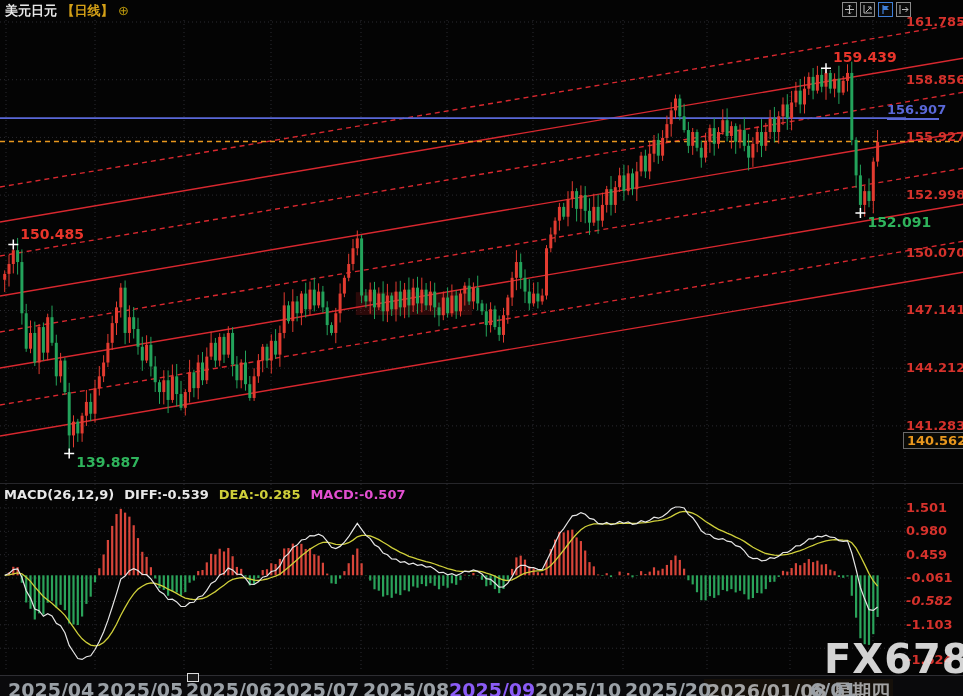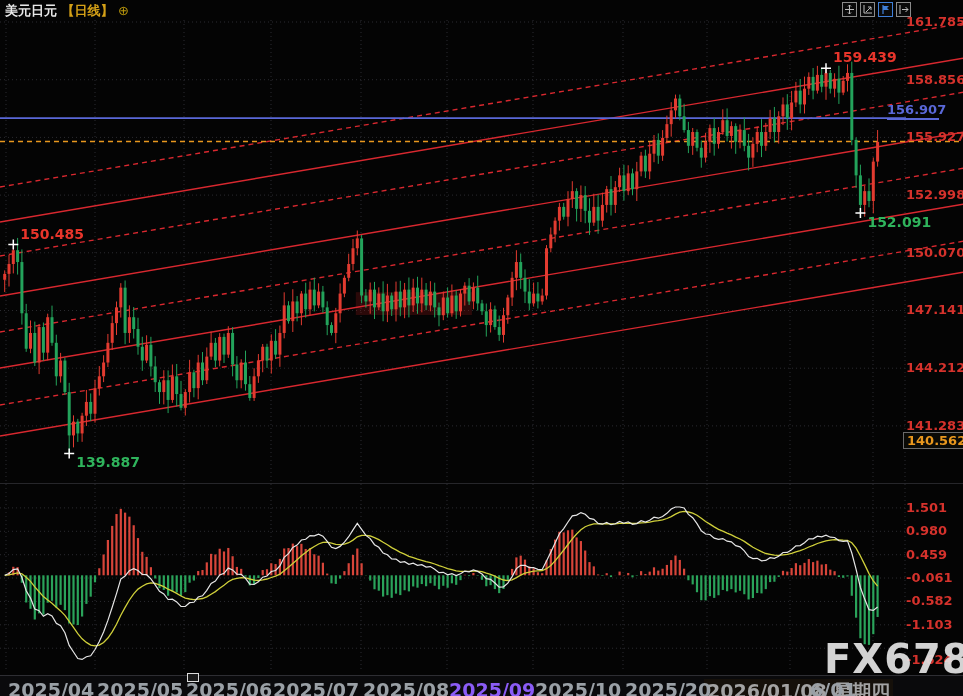--- a/index.html
+++ b/index.html
@@ -741,26 +741,29 @@
       <div class="axis-label" style="left: 906px; top: 129.403px; color: rgb(213, 50, 44);">155.927</div>
       <div class="axis-label" style="left: 906px; top: 187.104px; color: rgb(213, 50, 44);">152.998</div>
       <div class="axis-label" style="left: 906px; top: 244.786px; color: rgb(213, 50, 44);">150.070</div>
       <div class="axis-label" style="left: 906px; top: 302.487px; color: rgb(213, 50, 44);">147.141</div>
       <div class="axis-label" style="left: 906px; top: 360.188px; color: rgb(213, 50, 44);">144.212</div>
       <div class="axis-label" style="left: 906px; top: 417.889px; color: rgb(213, 50, 44);">141.283</div>
     </div>
   <div class="blue-label" id="blue-label" style="top: 102.097px; color: rgb(90, 104, 216);">156.907</div>
   <div class="boxed-price" id="boxed-price" style="top: 432.093px;">140.562</div>
 
+  <div class="macd-header">
+    <span id="macd-name" style="color: rgb(232, 232, 232);">MACD(26,12,9)</span><span id="macd-diff" style="color: rgb(232, 232, 232);">DIFF:-0.539</span><span id="macd-dea" style="color: rgb(207, 207, 58);">DEA:-0.285</span><span id="macd-macd" style="color: rgb(226, 79, 208);">MACD:-0.507</span>
+  </div>
   <div id="macd-axis">
       <div class="axis-label" style="left: 906px; top: 499.905px;">1.501</div>
       <div class="axis-label" style="left: 906px; top: 523.298px;">0.980</div>
       <div class="axis-label" style="left: 906px; top: 546.691px;">0.459</div>
       <div class="axis-label" style="left: 906px; top: 570.039px;">-0.061</div>
-      <div class="axis-label" style="left: 906px; top: 593.432px;">-0.582</div>
+      <div class="axis-label" style="left: 906px; top: 593.432px; font-style: italic;">-0.582</div>
       <div class="axis-label" style="left: 906px; top: 616.825px;">-1.103</div>
       <div class="axis-label" style="left: 906px; top: 652px;">-1.624</div>
     </div>
 
   <div class="xaxis">
     <span class="xlab xlab-cross" id="xlab-cross" style="left: 704px; color: #a3a3a3;">2026/01/08 星期四</span>
     <span class="xlab" id="xlab-partial" style="left: 810px; color: rgb(154, 160, 166);">6/01</span>
   <span class="xlab" style="left: 8px; color: rgb(154, 160, 166);">2025/04</span>
       <span class="xlab" style="left: 97px; color: rgb(154, 160, 166);">2025/05</span>
       <span class="xlab" style="left: 186px; color: rgb(154, 160, 166);">2025/06</span>

